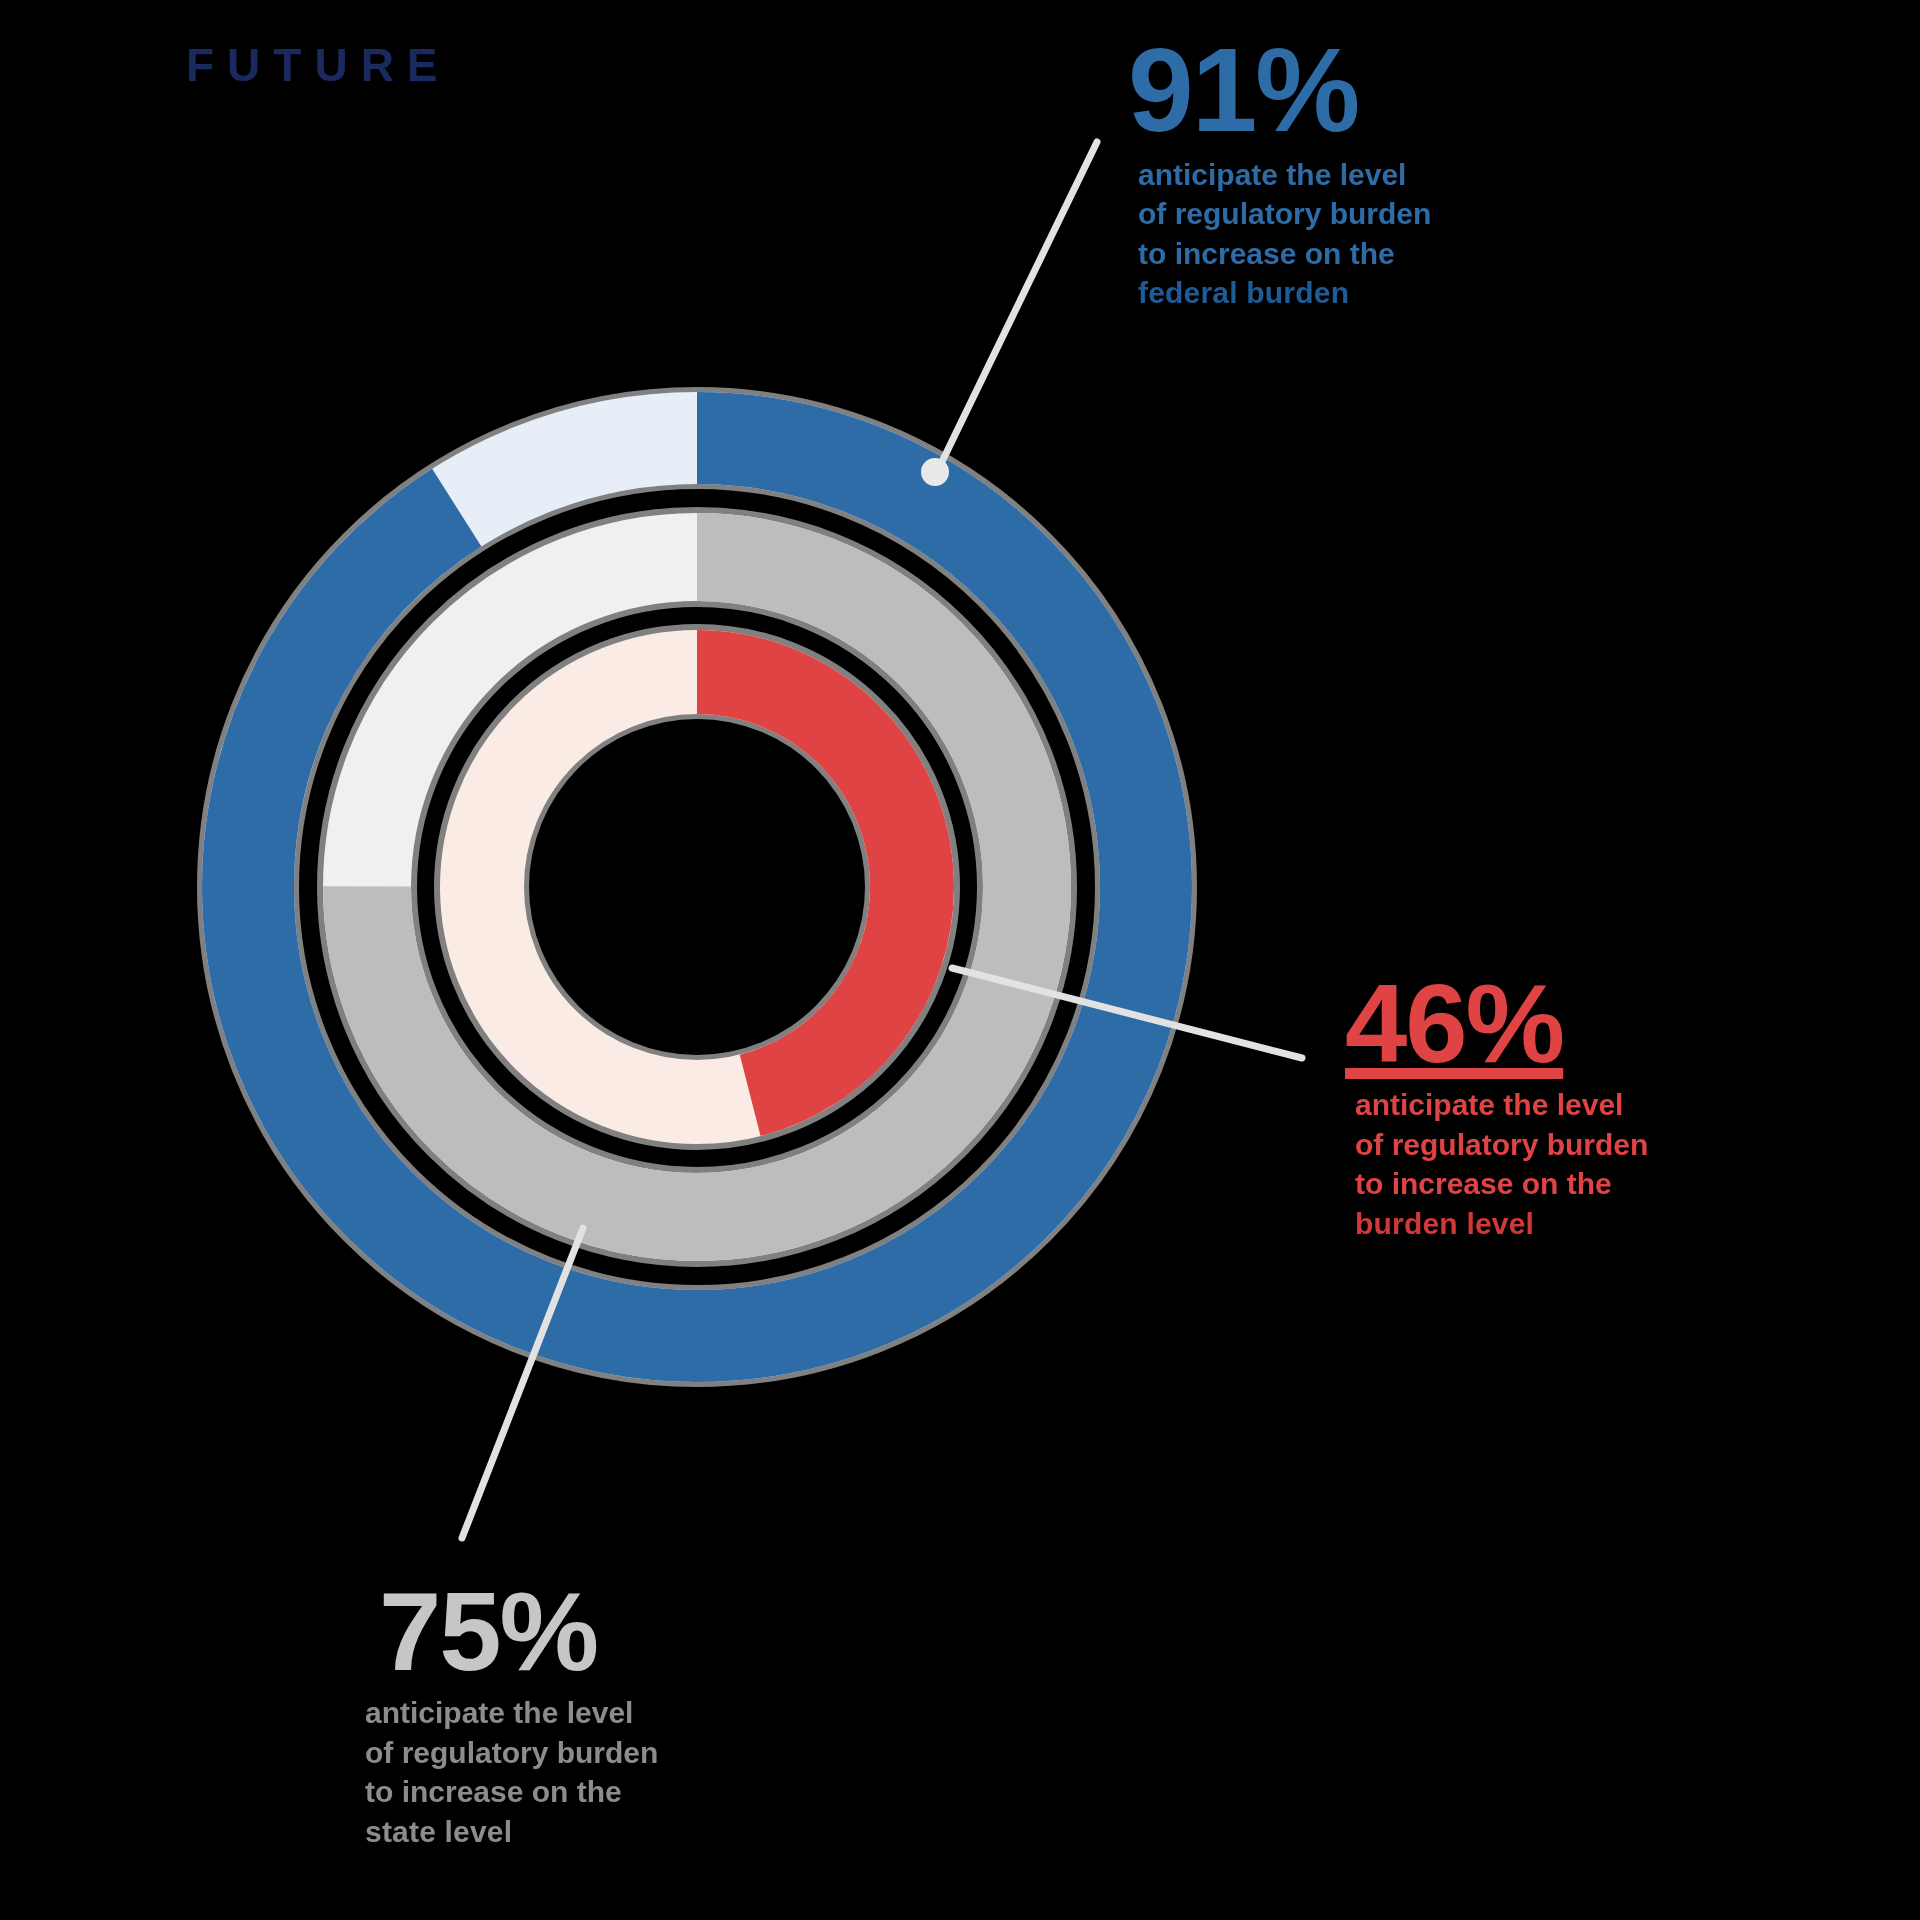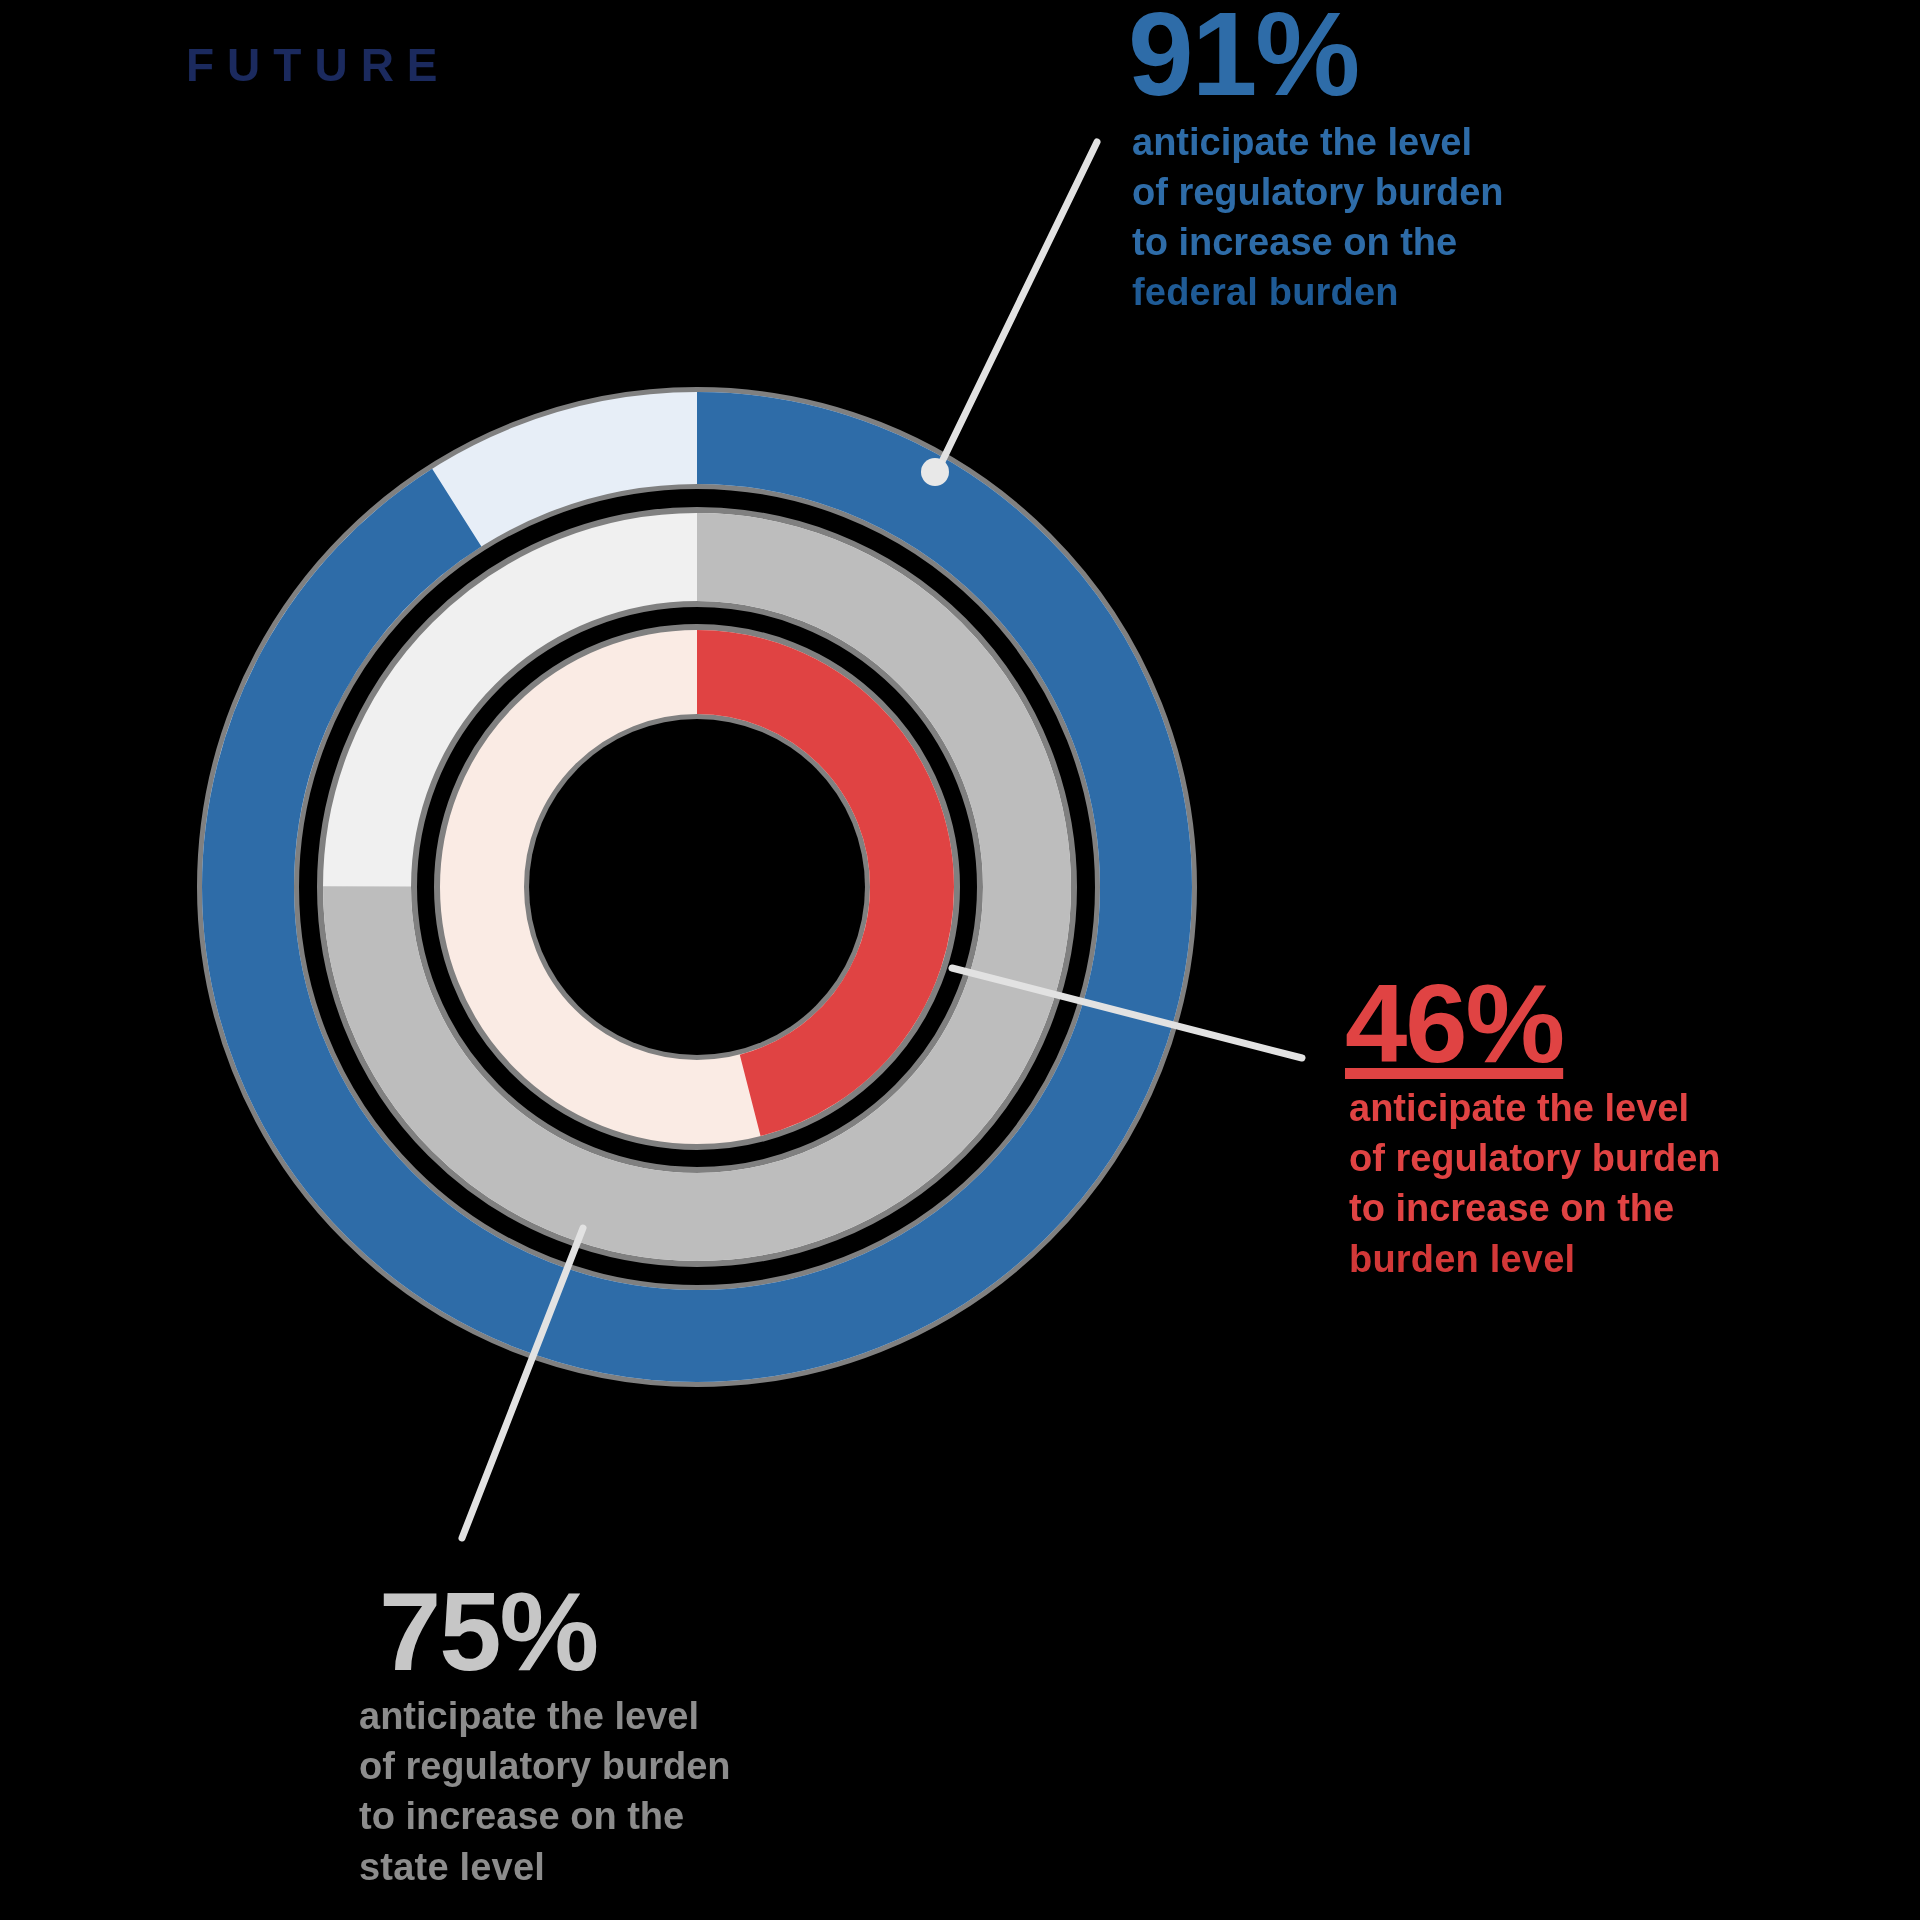--- a/index.html
+++ b/index.html
@@ -49,31 +49,31 @@
   
   .callout { position: absolute; }
   .callout .big {
     font-weight: bold;
     line-height: 0.92;
     letter-spacing: -2px;
     margin: 0 0 8px 0;
     white-space: nowrap;
   }
   .callout .body {
-    font-size: 38px;
+    font-size: 30px;
     font-weight: bold;
     line-height: 1.32;
-    margin: 4px;
+    margin: 10px;
   }
   .callout .body .ln { display: block; white-space: nowrap; }
   .callout .body .ln.strong { font-weight: bold; letter-spacing: 0.2px; }
 
   
   #callout-federal { left: 1128px; top: 0px; }
-  #callout-federal .big { font-size: 118px; color: #2e6ca8; }
+  #callout-federal .big { font-size: 118px; color: #2e6ca8; margin-top: 36px; }
   #callout-federal .body { color: #2e6ca8; }
   #callout-federal .body .ln.strong { color: #1f5b96; }
 
   
   #callout-local { left: 1345px; top: 972px; }
   #callout-local .big { font-size: 112px; color: #e04343; text-decoration: underline; }
   #callout-local .body { color: #e04343; }
   #callout-local .body .ln.strong { color: #d33838; }
 
   

